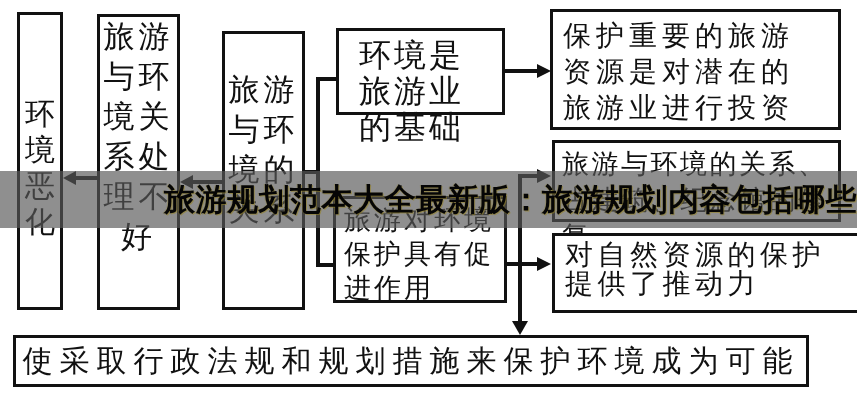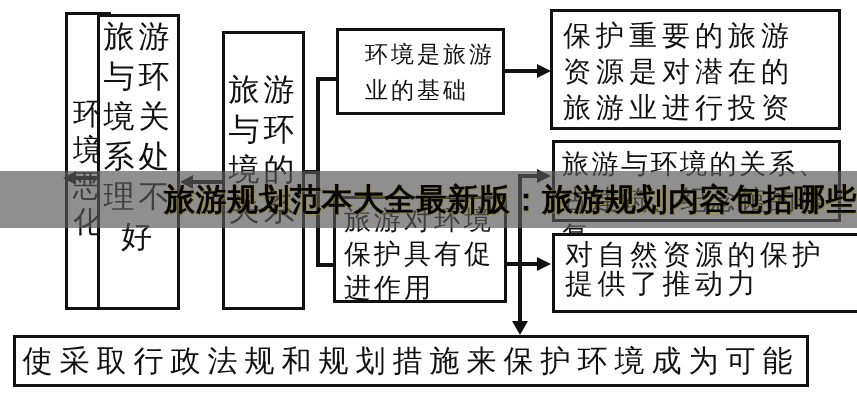--- a/index.html
+++ b/index.html
@@ -15,28 +15,28 @@
     position:absolute;
     border:3px solid #111;
     background:#fff;
     box-sizing:border-box;
     word-break:break-all;
     line-height:1.3;
   }
   
   .box-env{left:17px;top:12px;width:46px;height:298px;
     font-size:30px;text-align:center;line-height:36px;
-    display:flex;align-items:center;justify-content:center;padding-top:14px;margin-left:48px;}
+    display:flex;align-items:center;justify-content:center;padding-top:14px;}
   .box-bad{left:97px;top:14px;width:83px;height:296px;
     font-size:31px;letter-spacing:4px;text-align:center;line-height:40px;}
   .box-rel{left:222px;top:31px;width:83px;height:279px;
     font-size:31px;letter-spacing:4px;text-align:center;line-height:40px;padding-top:36px;}
   
   .box-basis{left:336px;top:28px;width:169px;height:87px;
-    font-size:23px;letter-spacing:3px;line-height:36px;padding:6px 4px 0 26px;}
+    font-size:32px;letter-spacing:3px;line-height:36px;padding:6px 4px 0 20px;}
   .box-promote{left:333px;top:196px;width:174px;height:107px;
     font-size:27px;letter-spacing:3px;line-height:34px;padding:4px 4px 0 8px;}
   
   .box-invest{left:550px;top:9px;width:291px;height:121px;
     font-size:28px;letter-spacing:5px;line-height:36px;padding:6px 21px 0 10px;}
   .box-monu{left:552px;top:140px;width:289px;height:82px;
     font-size:27px;letter-spacing:2.5px;line-height:36px;padding:3px 7px 0 7px;}
   .box-nature{left:552px;top:233px;width:314px;height:80px;
     font-size:28px;letter-spacing:4.5px;line-height:29px;padding:4px 10px 0 10px;}
   

